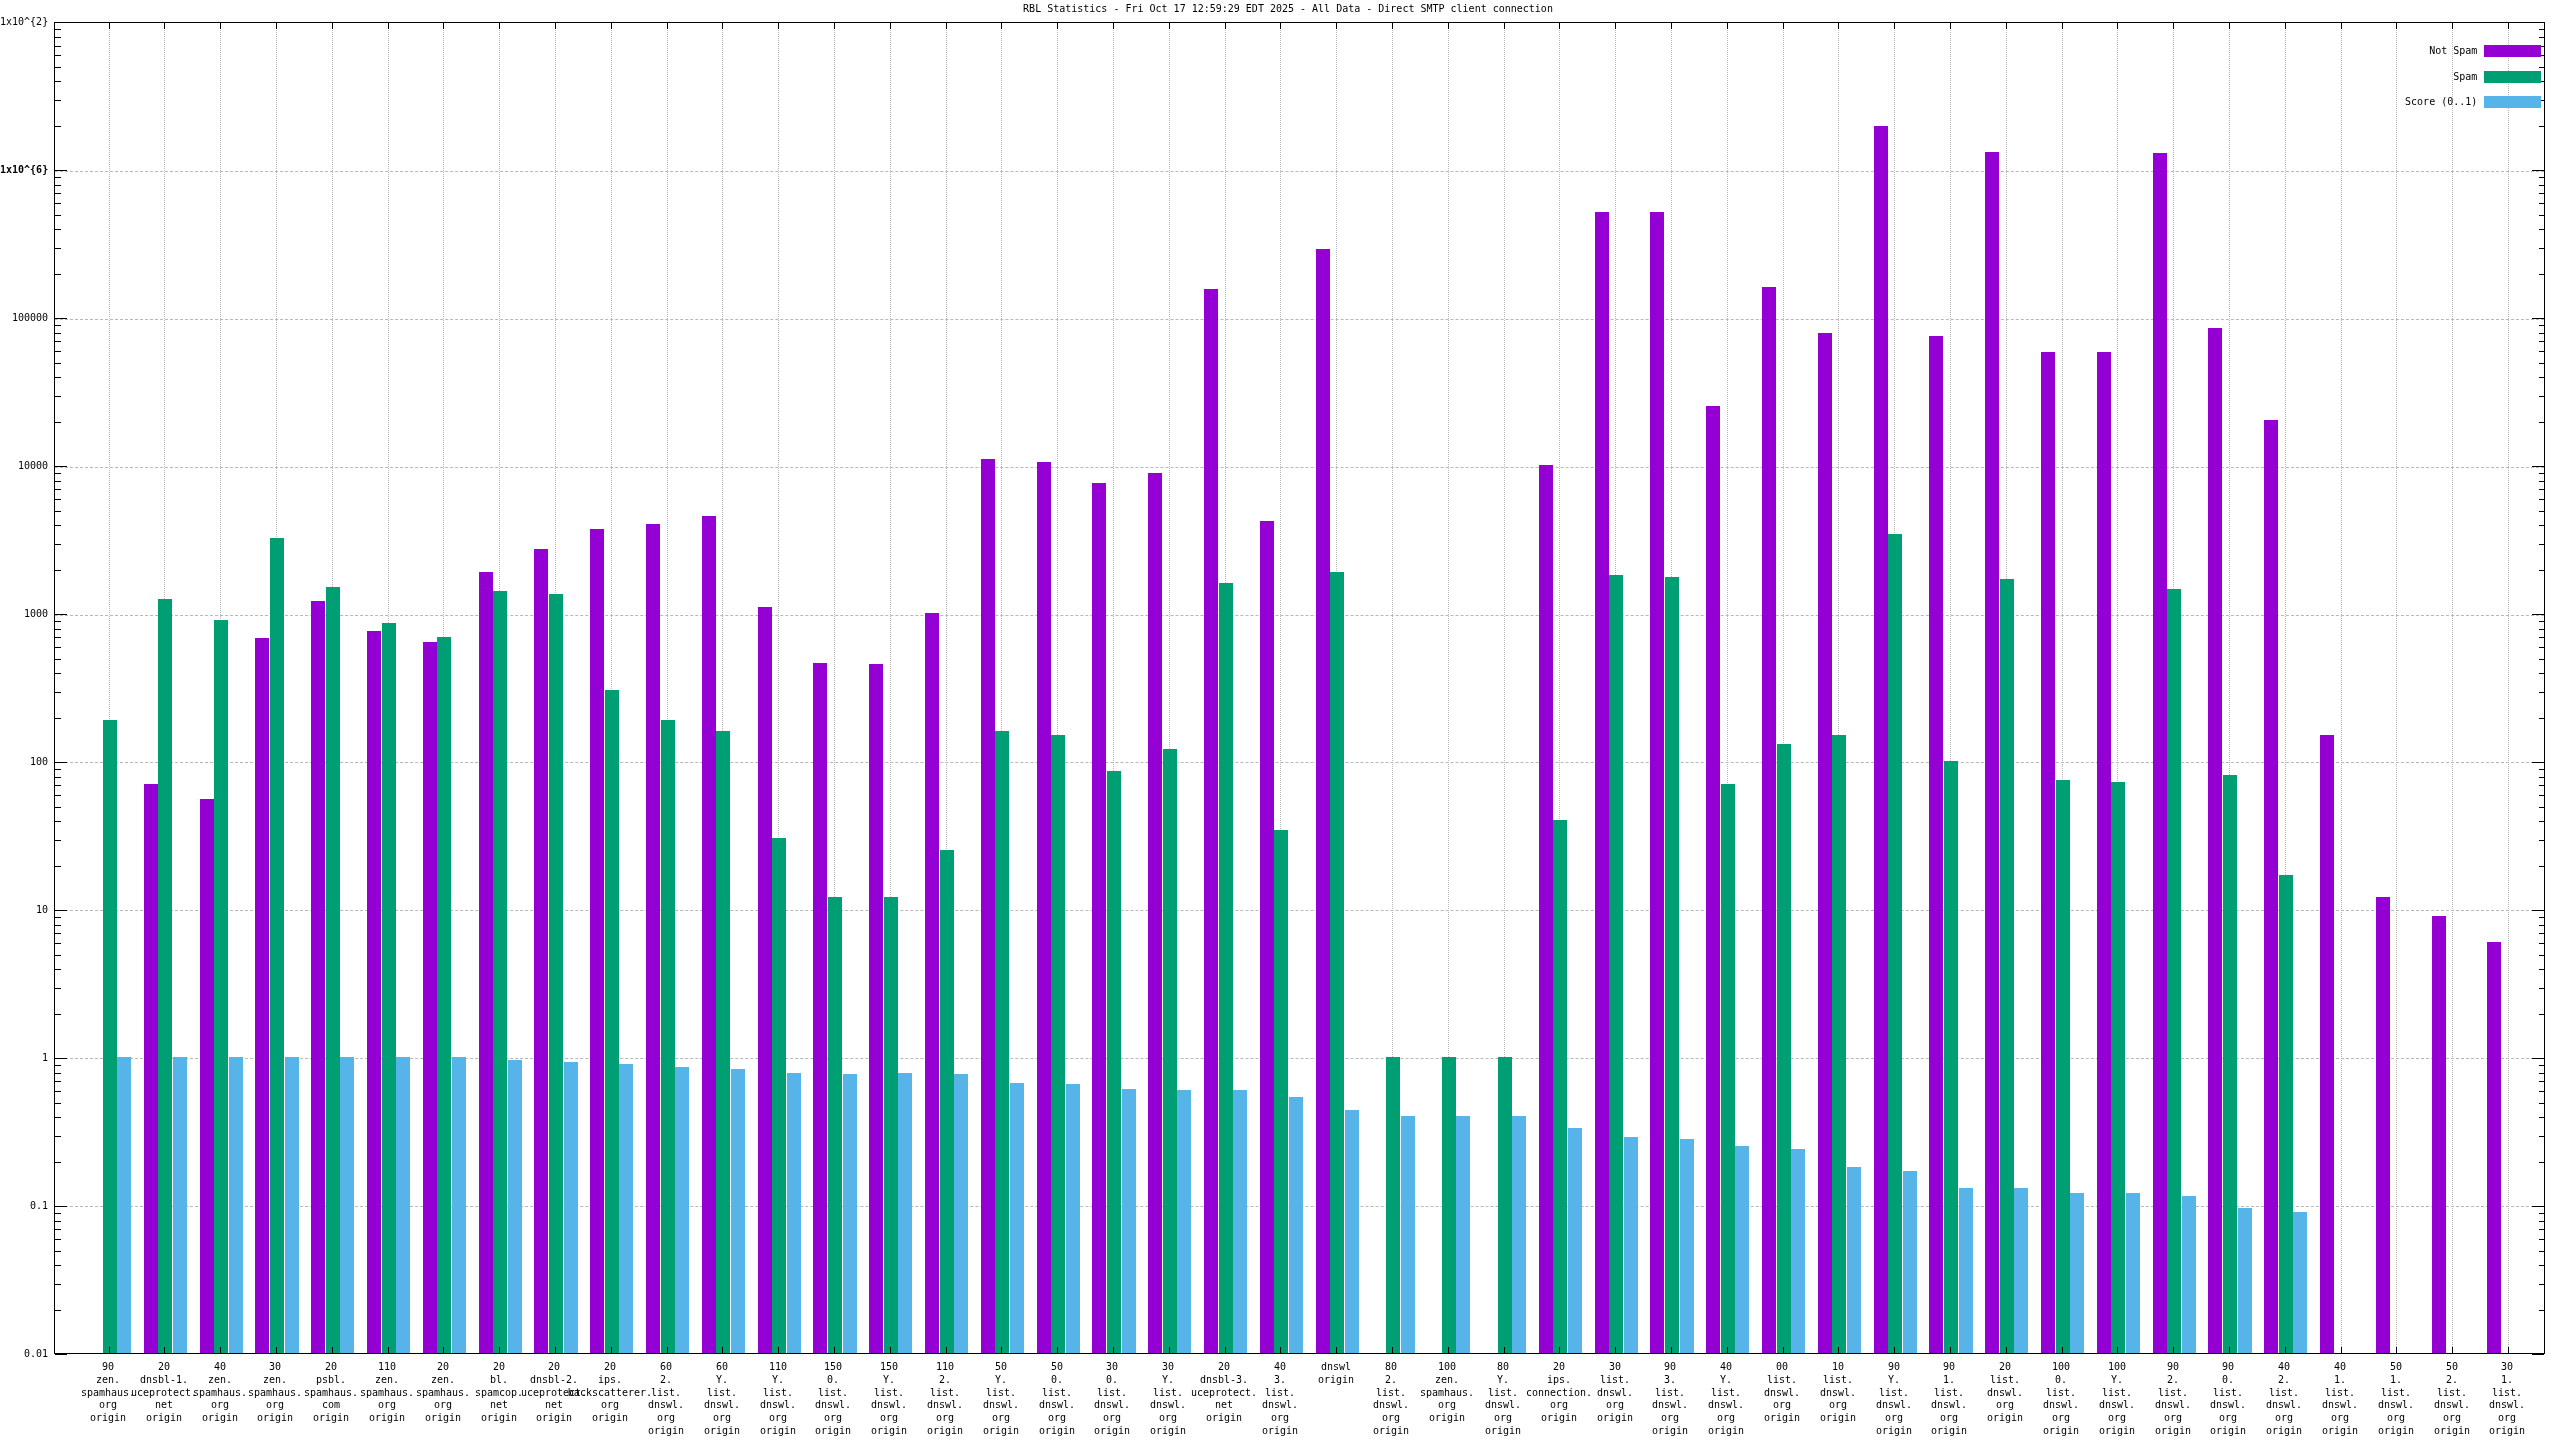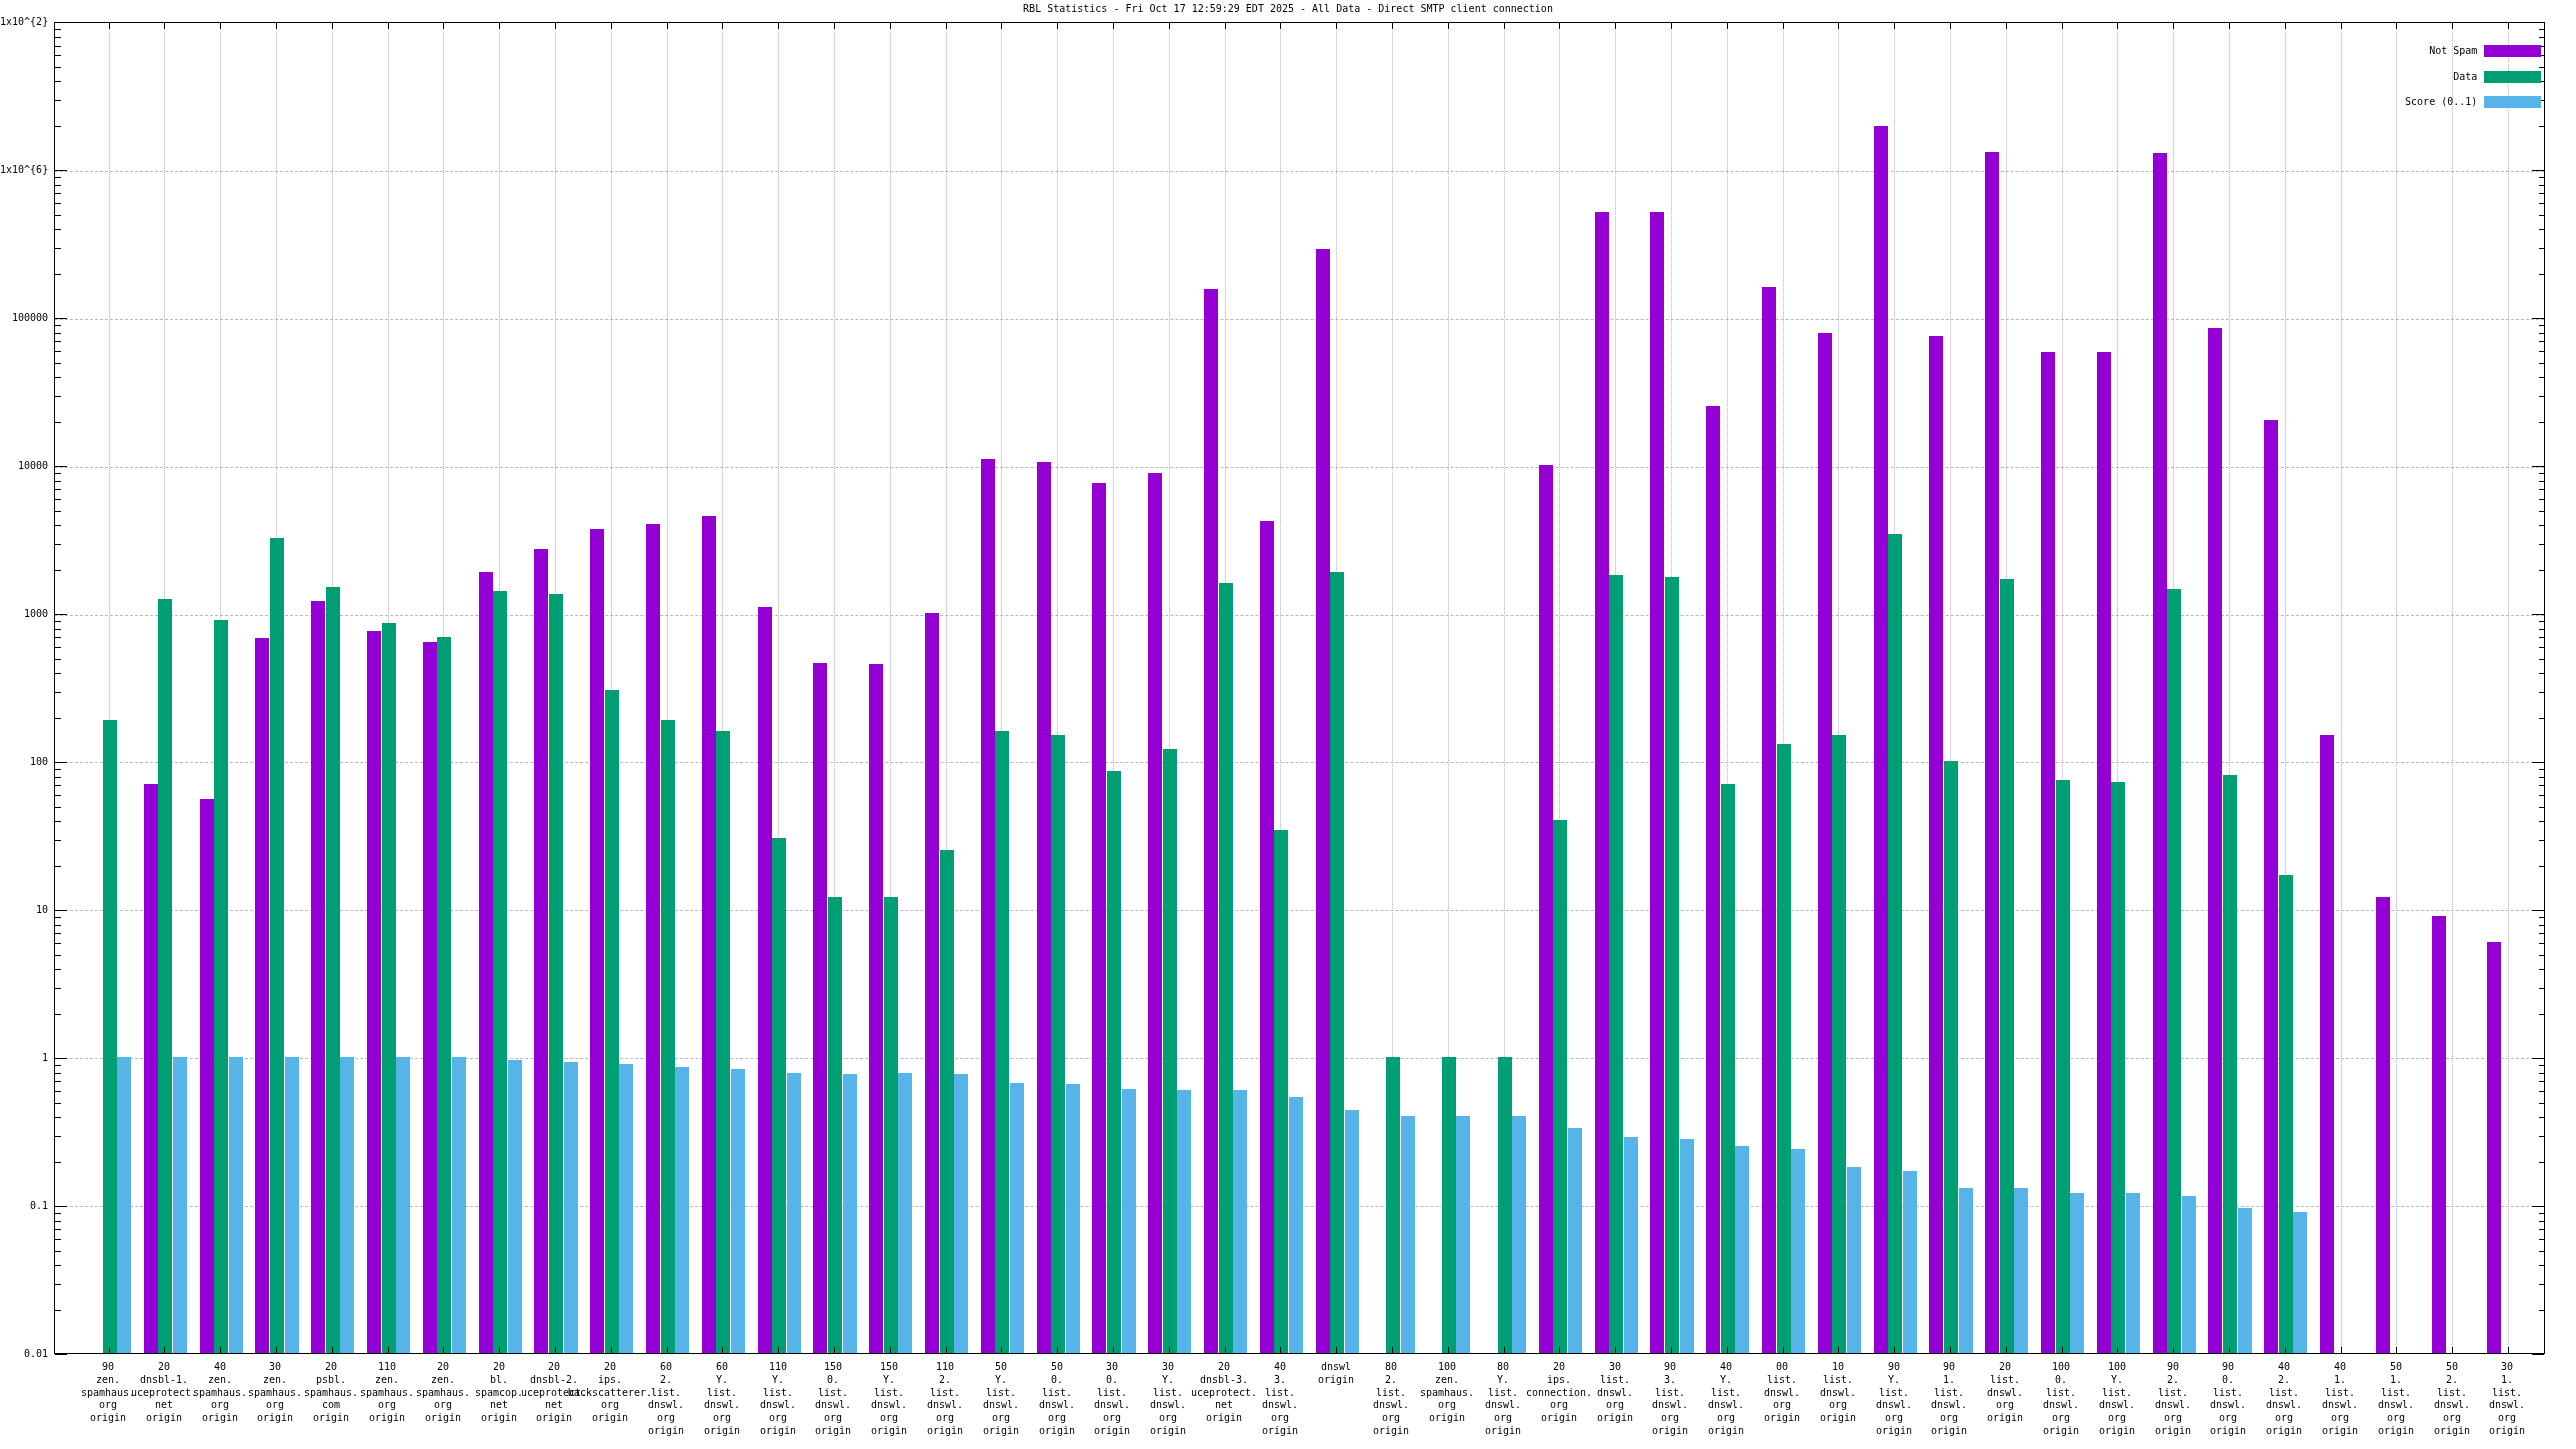--- a/index.html
+++ b/index.html
@@ -455,37 +455,37 @@
       <div class="tick" style="left: 2397px; top: 0px; width: 0.9px; height: 6.4px;"></div>
       <div class="tick" style="left: 2453px; bottom: 0px; width: 0.9px; height: 6.4px;"></div>
       <div class="tick" style="left: 2453px; top: 0px; width: 0.9px; height: 6.4px;"></div>
     </div>
   <div id="legend">
     <div class="legend-item" style="top:22px;right:2.7px;width:274px;">
       <span class="legend-text">Not Spam</span>
       <span class="legend-swatch" style="background: rgb(148, 0, 211);"></span>
     </div>
     <div class="legend-item" style="top:48px;right:2.7px;width:274px;">
-      <span class="legend-text">Data</span>
+      <span class="legend-text">Spam</span>
       <span class="legend-swatch" style="background: rgb(0, 158, 115);"></span>
     </div>
     <div class="legend-item" style="top:73px;right:2.7px;width:274px;">
       <span class="legend-text">Score (0..1)</span>
       <span class="legend-swatch" style="background: rgb(86, 180, 233);"></span>
     </div>
   </div>
 </div>
 
 <div id="ylabel-wrap" style="position:absolute;left:14.6px;top:544px;">
   
 </div>
 
 <div id="ytick-layer" style="position:absolute;left:0;top:0;width:48px;height:1449px;">
     <div class="ytick-label" style="top: 17.4px; left: 0px; width: 48px; text-align: right;">1x10^{2}</div>
-    <div class="ytick-label" style="top: 165px; left: 0px; width: 48px; text-align: right;">1x10^{6}</div>
+    <div class="ytick-label" style="top: 165px; left: 0px; width: 48px; text-align: right; font-weight: bold;">1x10^{6}</div>
     <div class="ytick-label" style="top: 313px; left: 0px; width: 48px; text-align: right;">100000</div>
     <div class="ytick-label" style="top: 461px; left: 0px; width: 48px; text-align: right;">10000</div>
     <div class="ytick-label" style="top: 609px; left: 0px; width: 48px; text-align: right;">1000</div>
     <div class="ytick-label" style="top: 757px; left: 0px; width: 48px; text-align: right;">100</div>
     <div class="ytick-label" style="top: 905px; left: 0px; width: 48px; text-align: right;">10</div>
     <div class="ytick-label" style="top: 1053px; left: 0px; width: 48px; text-align: right;">1</div>
     <div class="ytick-label" style="top: 1201px; left: 0px; width: 48px; text-align: right;">0.1</div>
     <div class="ytick-label" style="top: 1349px; left: 0px; width: 48px; text-align: right;">0.01</div>
   </div>
 

